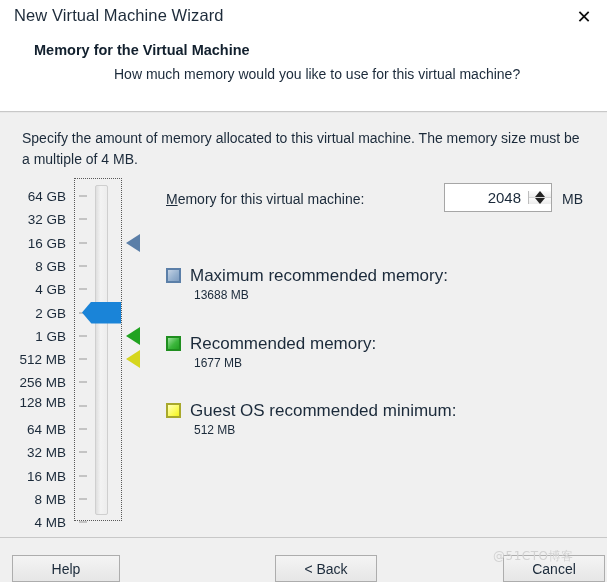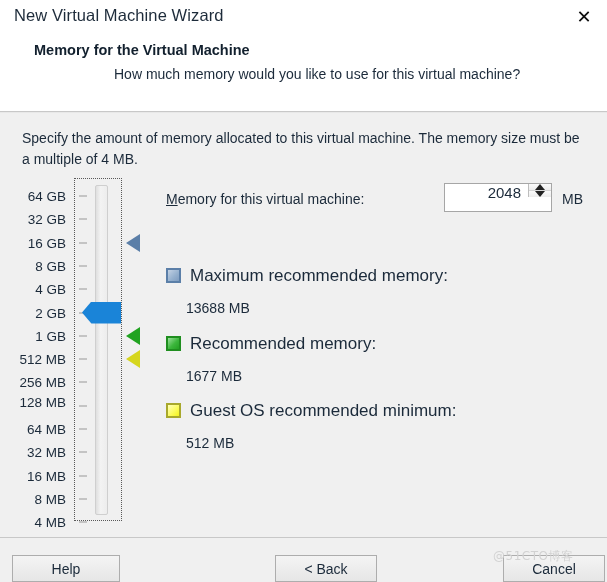--- a/index.html
+++ b/index.html
@@ -152,21 +152,21 @@
     white-space: nowrap;
   }
   .mem-label u { text-decoration: underline; }
 
   .spinbox {
     position: absolute; left: 444px; top: 70px;
     width: 108px; height: 29px;
     border: 1px solid #a6a6a6;
     background: #ffffff;
     box-sizing: border-box;
-    display: flex; align-items: flex-start;
+    display: flex; align-items: center;
   }
   .spin-value {
     flex: 1 1 auto;
     display: flex; align-items: center; justify-content: flex-end;
     padding-right: 7px;
     font-size: 15px;
     color: #1b2a3a;
     background: #ffffff;
   }
   .spin-btns {
@@ -216,24 +216,23 @@
   .swatch.yellow {
     background: linear-gradient(135deg, #ffffbb 0%, #fbfb57 60%, #f2f21f 100%);
     border: 2px solid #a8a82c;
   }
   .legend-title {
     position: absolute; left: 24px; top: 0px;
     font-size: 17px; color: #1b2a3a;
     white-space: nowrap;
   }
   .legend-value {
-    position: absolute; left: 20px; top: 22px;
-    font-size: 14px; color: #1b2a3a;
-    white-space: nowrap;
-    margin-top: 12px;
+    position: absolute; left: 28px; top: 22px;
+    font-size: 12px; color: #1b2a3a;
+    white-space: nowrap;
   }
 
   
   .footer-rule {
     position: absolute; left: 0; top: 537px;
     width: 607px; height: 1px;
     background: #c8c8c8;
   }
   .footer {
     position: absolute; left: 0; top: 538px;

